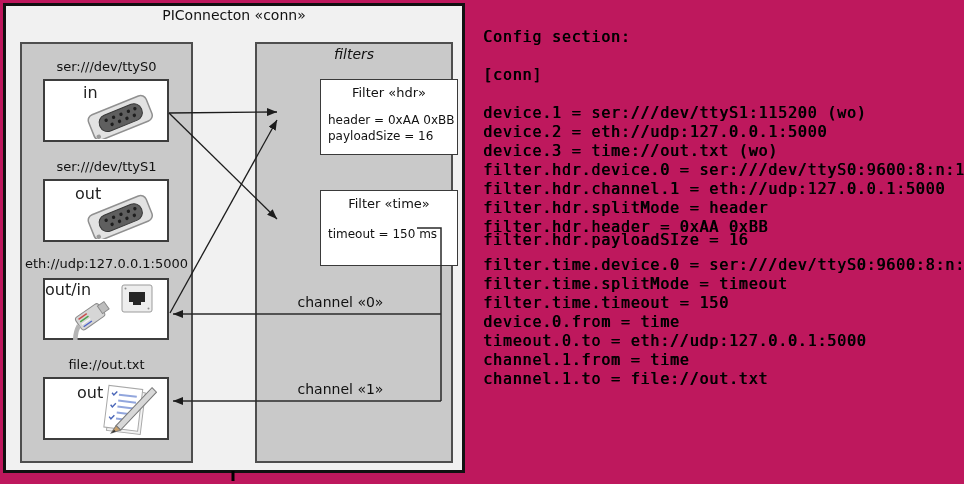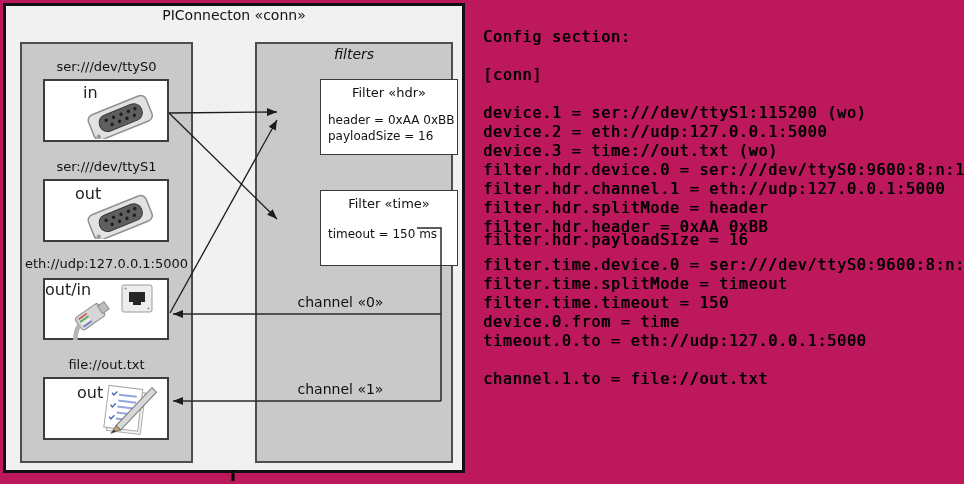--- a/index.html
+++ b/index.html
@@ -196,16 +196,17 @@
     <div class="cfg-line" style="top:141px">filter.hdr.device.0 = ser:///dev/ttyS0:9600:8:n:1</div>
     <div class="cfg-line" style="top:160px">filter.hdr.channel.1 = eth://udp:127.0.0.1:5000</div>
     <div class="cfg-line" style="top:179px">filter.hdr.splitMode = header</div>
     <div class="cfg-line" style="top:198px">filter.hdr.header = 0xAA 0xBB</div>
     <div class="cfg-line" style="top:211px">filter.hdr.payloadSIze = 16</div>
     <div class="cfg-line" style="top:236px">filter.time.device.0 = ser:///dev/ttyS0:9600:8:n:1</div>
     <div class="cfg-line" style="top:255px">filter.time.splitMode = timeout</div>
     <div class="cfg-line" style="top:274px">filter.time.timeout = 150</div>
     <div class="cfg-line" style="top:293px">device.0.from = time</div>
     <div class="cfg-line" style="top:312px">timeout.0.to = eth://udp:127.0.0.1:5000</div>
+    <div class="cfg-line" style="top:331px">channel.1.from = time</div>
     <div class="cfg-line" style="top:350px">channel.1.to = file://out.txt</div>
   </div>
 
 </div>
 
 </body></html>

